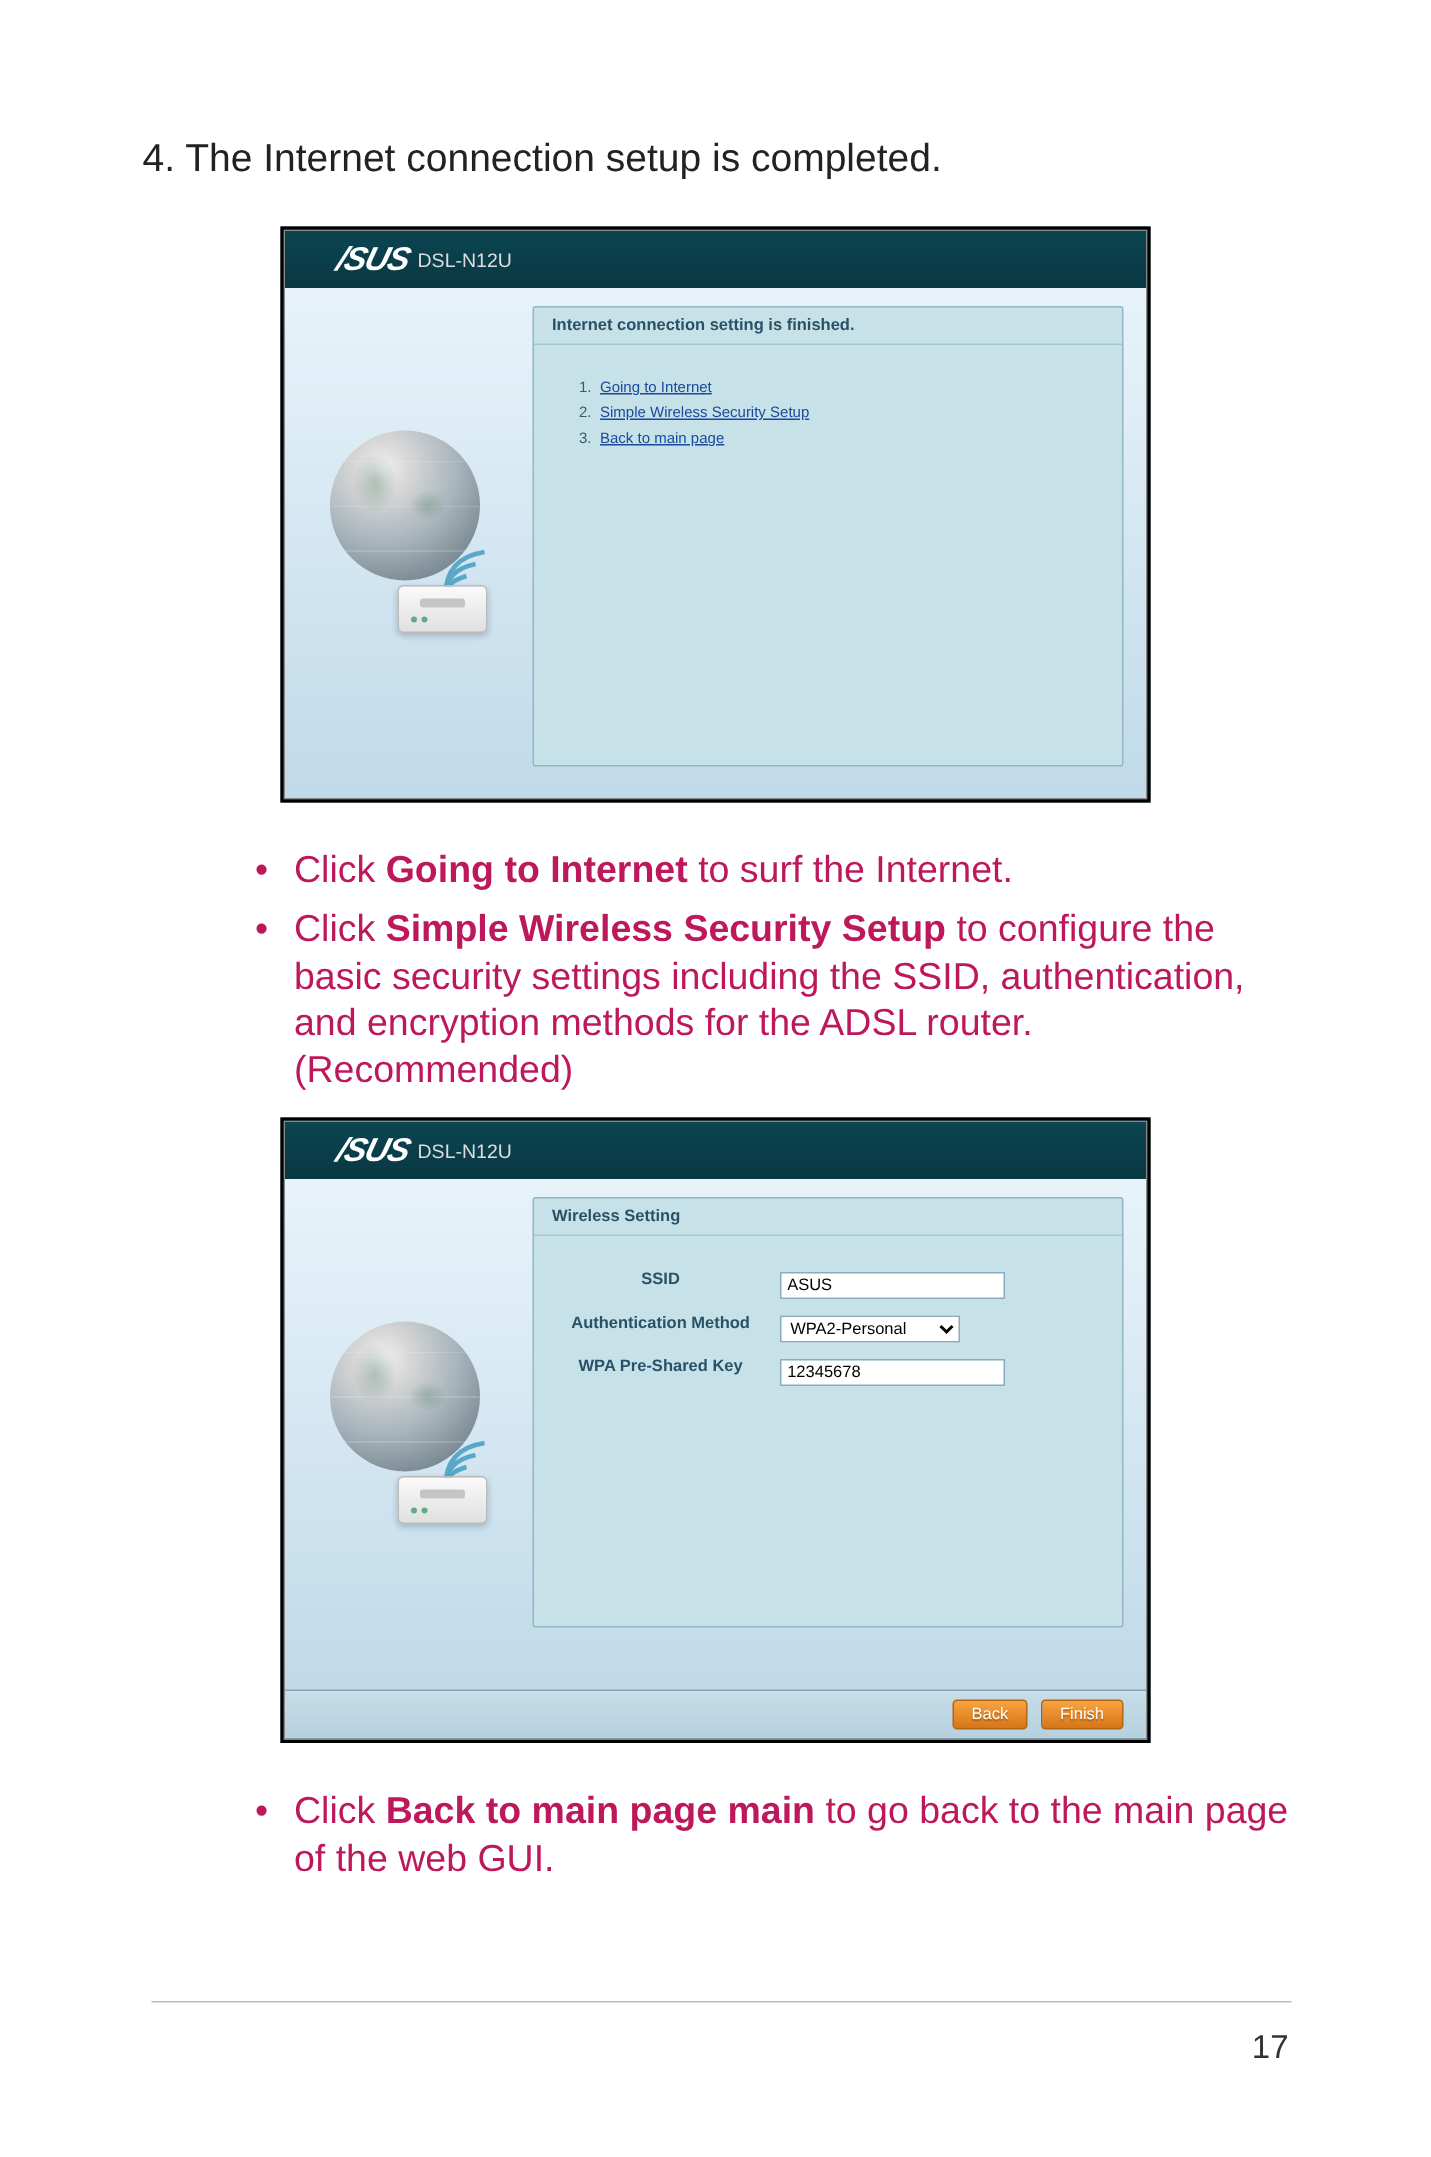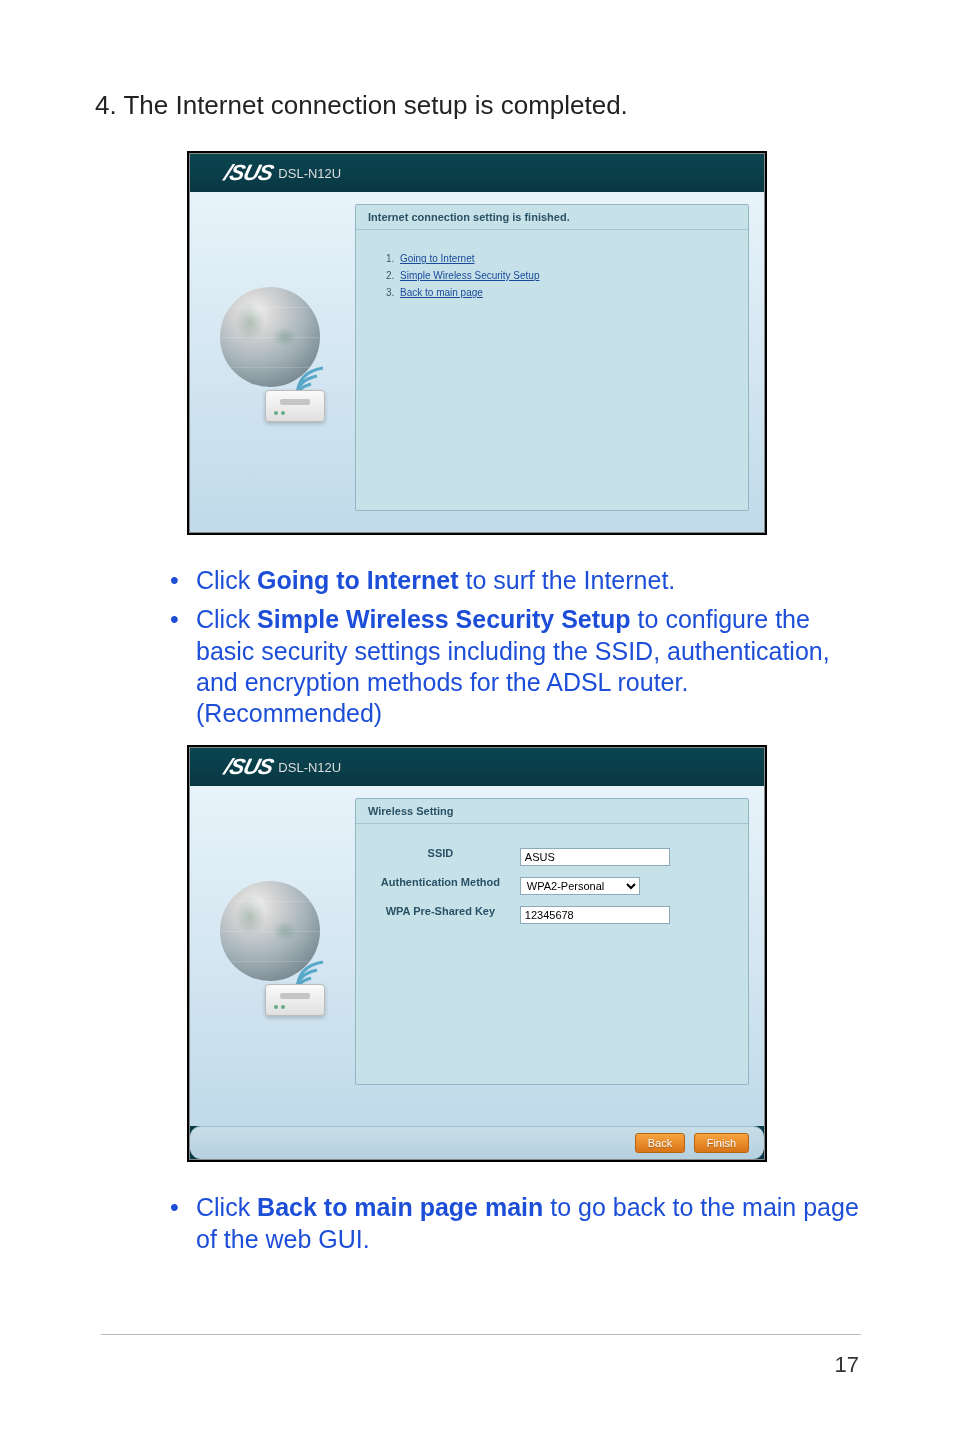--- a/index.html
+++ b/index.html
@@ -201,41 +201,40 @@
       padding: 1px 2px;
       background: #fff;
     }
     .select-wide { width: 120px; }
     .select-narrow { width: 60px; }
     .footer-bar {
       background: linear-gradient(to bottom, #c8dee8, #b5d0de);
       border-top: 1px solid #a0bfcc;
       padding: 6px 15px;
       text-align: right;
-      border-radius: 11px;
     }
     .footer-btn {
       display: inline-block;
       background: linear-gradient(to bottom, #f8a340, #d77518);
       border: 1px solid #b56510;
       color: #fff;
       font-size: 11px;
       padding: 3px 12px;
       border-radius: 3px;
       margin-left: 4px;
       text-shadow: 0 1px 1px rgba(0,0,0,0.3);
     }
     .bullet-list {
       list-style: none;
       padding-left: 75px;
       margin-bottom: 16px;
     }
     .bullet-list li {
       font-size: 25px;
-      color: #1d4ed8;
+      color: #be185d;
       line-height: 1.25;
       position: relative;
       padding-left: 26px;
       margin-bottom: 8px;
     }
     .bullet-list li::before {
       content: "•";
       position: absolute;
       left: 0;
       top: 0;

